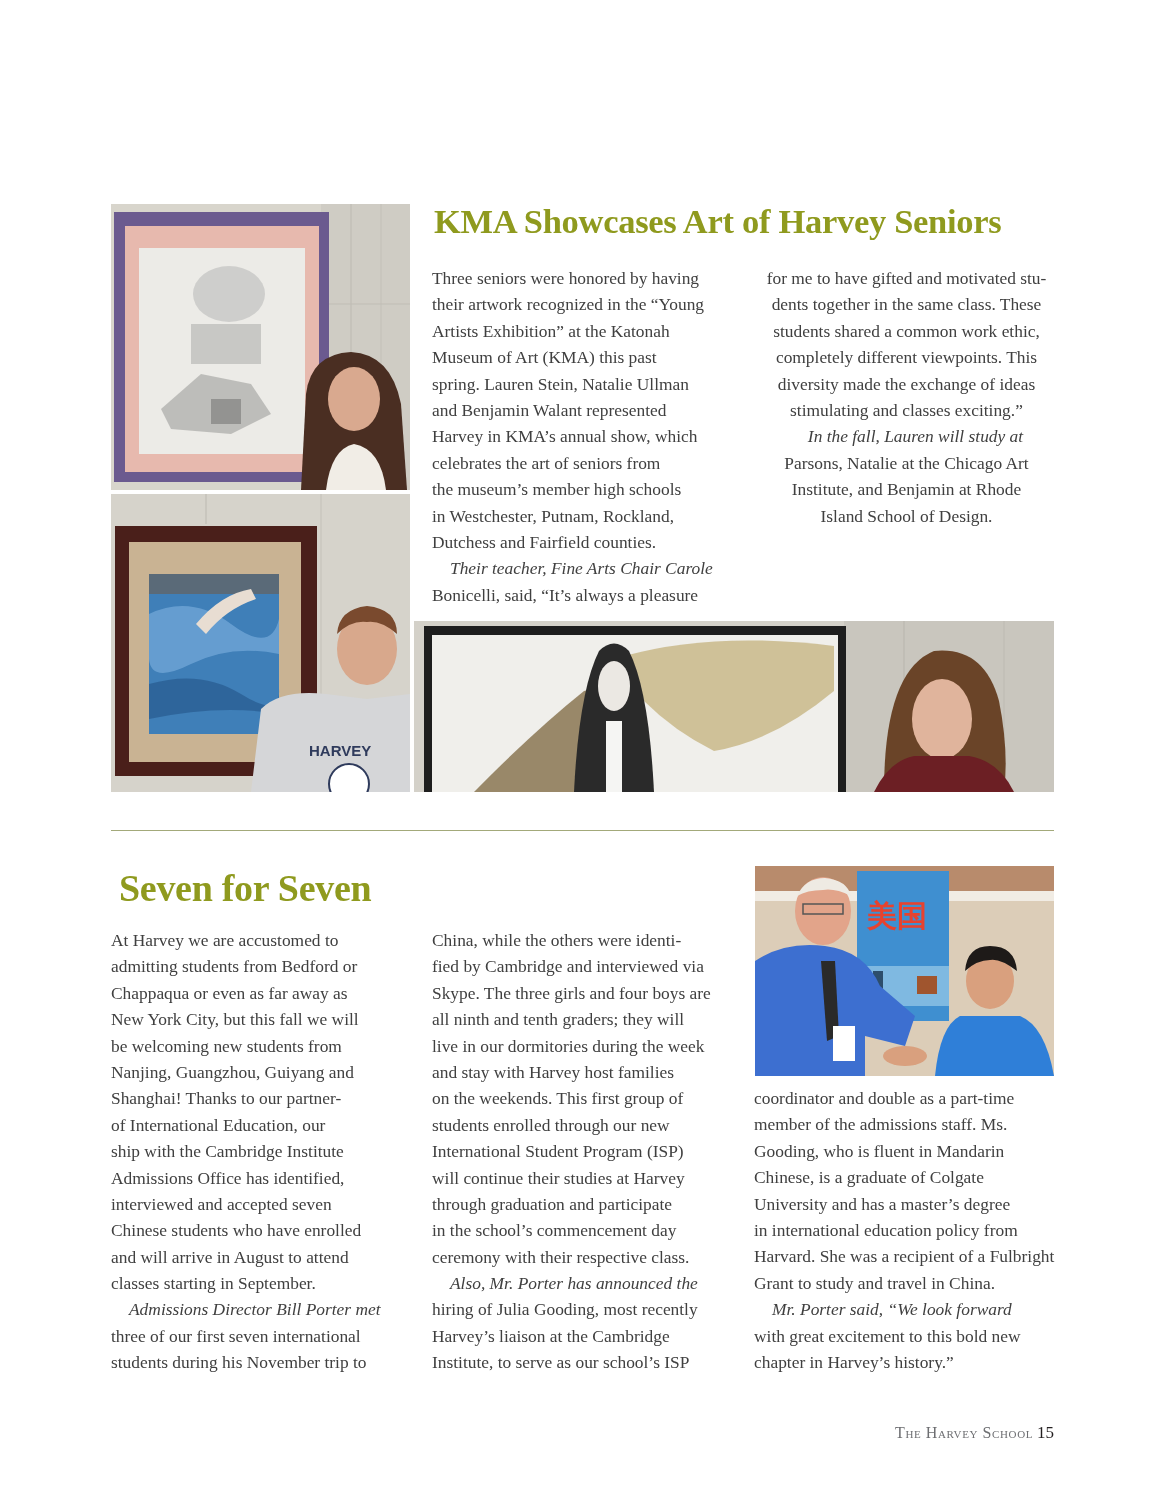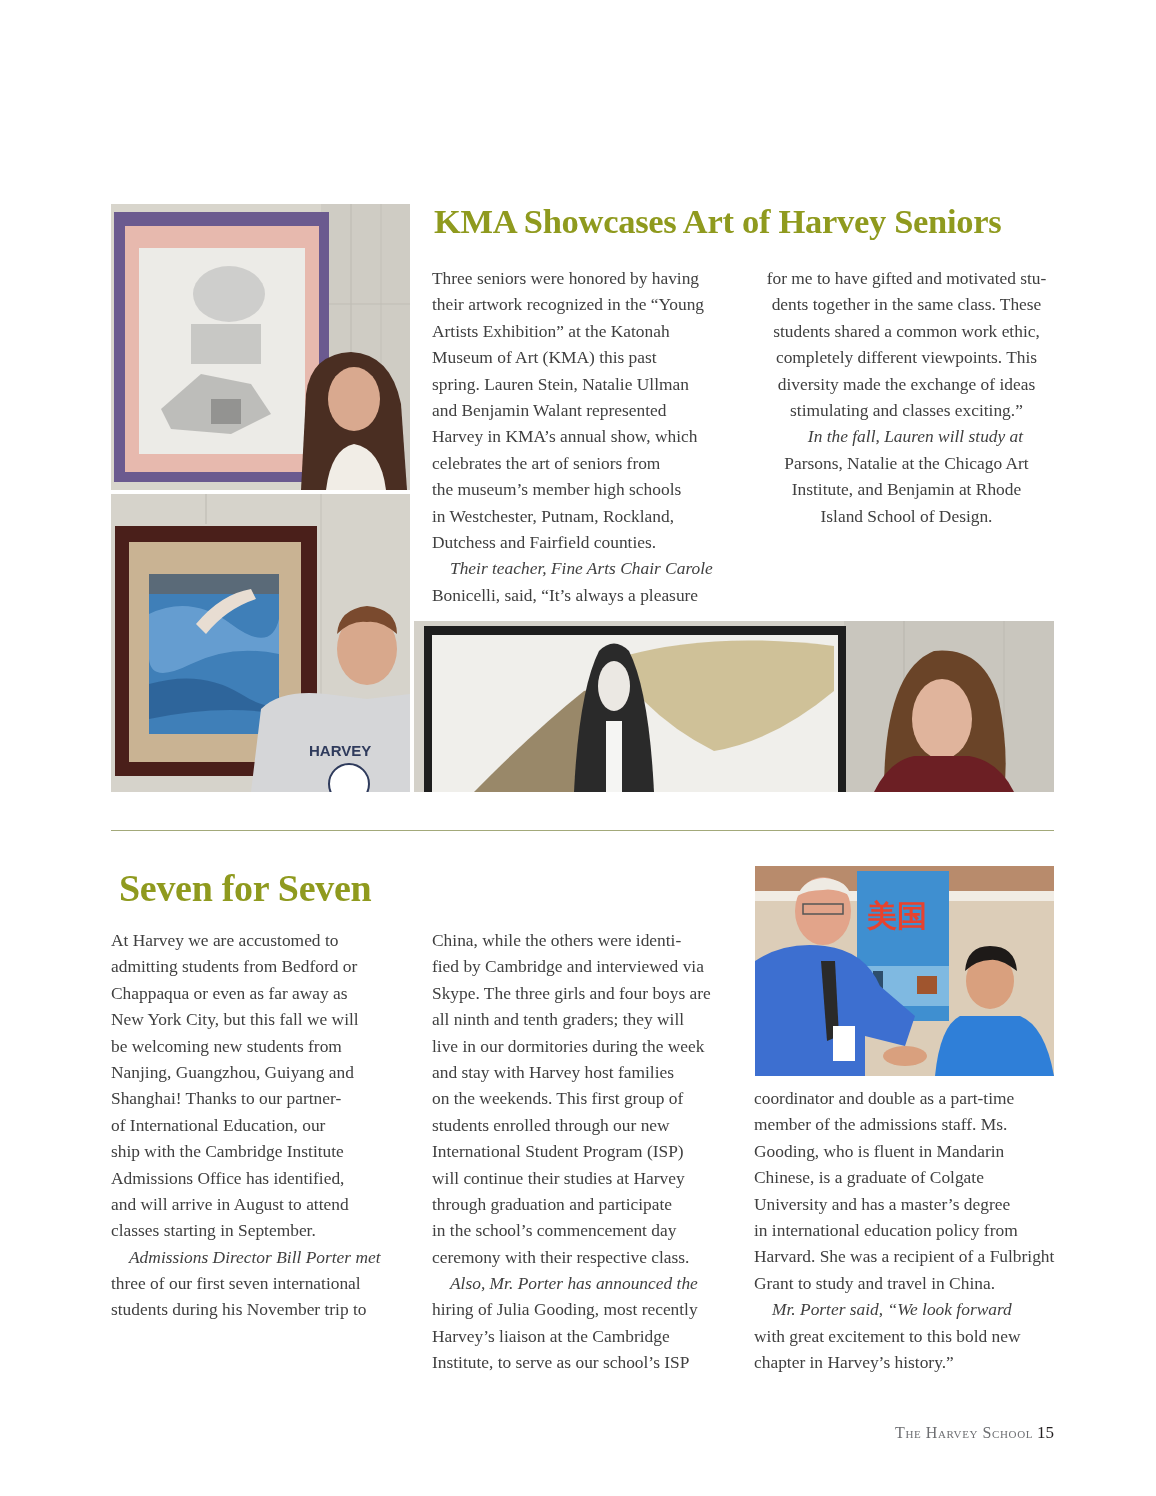--- a/index.html
+++ b/index.html
@@ -155,20 +155,22 @@
       <span class="ln">At Harvey we are accustomed to</span>
       <span class="ln">admitting students from Bedford or</span>
       <span class="ln">Chappaqua or even as far away as</span>
       <span class="ln">New York City, but this fall we will</span>
       <span class="ln">be welcoming new students from</span>
       <span class="ln">Nanjing, Guangzhou, Guiyang and</span>
       <span class="ln">Shanghai! Thanks to our partner-</span>
       <span class="ln">of International Education, our</span>
       <span class="ln">ship with the Cambridge Institute</span>
       <span class="ln">Admissions Office has identified,</span>
+      <span class="ln">interviewed and accepted seven</span>
+      <span class="ln">Chinese students who have enrolled</span>
       <span class="ln">and will arrive in August to attend</span>
       <span class="ln">classes starting in September.</span>
       <span class="ln indent">Admissions Director Bill Porter met</span>
       <span class="ln">three of our first seven international</span>
       <span class="ln">students during his November trip to</span>
     </div>
   <div class="col" style="left:432px; top:927px; width:305px;" id="a2c1">
       <span class="ln">China, while the others were identi-</span>
       <span class="ln">fied by Cambridge and interviewed via</span>
       <span class="ln">Skype. The three girls and four boys are</span>

